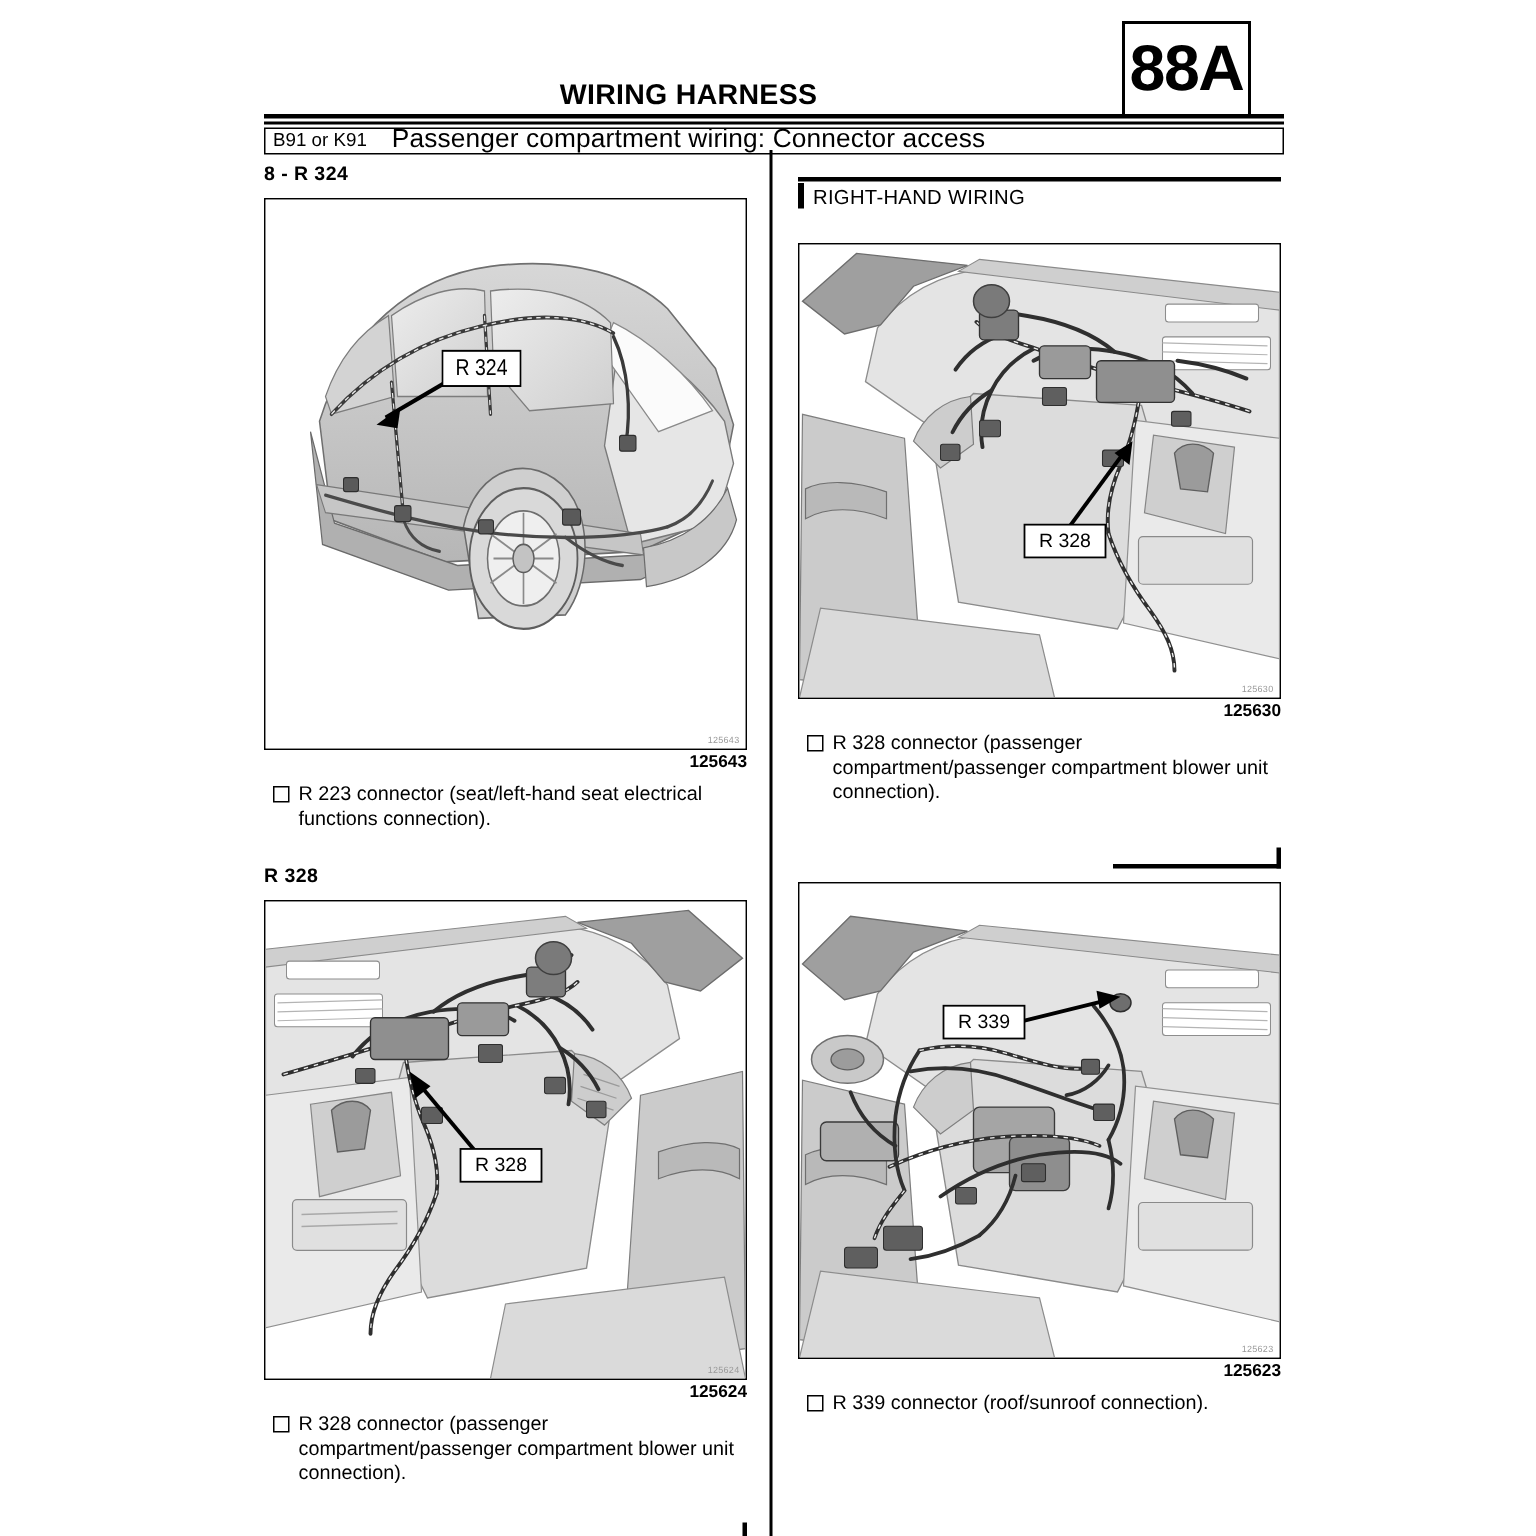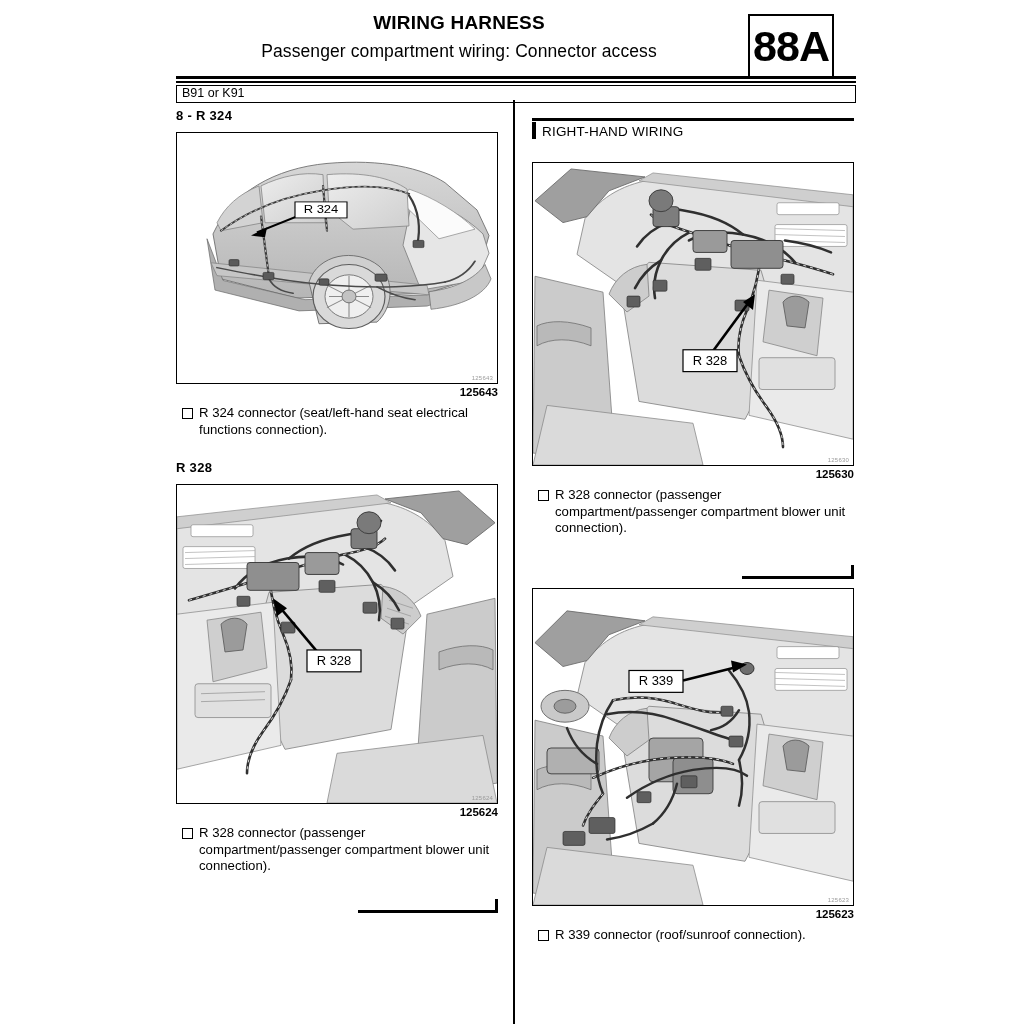--- a/index.html
+++ b/index.html
@@ -8,21 +8,21 @@
     font-family:"Liberation Sans", sans-serif;
     color:#000;
     -webkit-font-smoothing:antialiased;
   }
   .page{position:relative;width:1024px;height:1024px;overflow:hidden;background:#fff;}
 
   
   .hdr{position:absolute;left:176px;top:8px;width:680px;height:64px;}
   .hdr-title{
     text-align:center;font-weight:bold;font-size:19px;letter-spacing:.2px;
-    line-height:22px;padding-top:4px;width:566px;
+    line-height:22px;padding-top:4px;width:566px;margin-top:41px;
   }
   .hdr-sub{
     text-align:center;font-weight:normal;font-size:17.5px;letter-spacing:.1px;
     line-height:22px;padding-top:6px;width:566px;
   }
   .chapter-box{
     position:absolute;left:748px;top:14px;width:86px;height:64px;
     border:2px solid #000;box-sizing:border-box;
     display:flex;align-items:center;justify-content:center;
   }
@@ -111,21 +111,21 @@
     <span>B91 or K91</span>
   </div>
 
   <div class="col-divider"></div>
 
   <div class="col-left">
 
     <div class="item-head">8 - R 324</div>
 
     <div class="fig" style="margin-top:8px;">
-      <div class="fig-frame" style="height:252px;">
+      <div class="fig-frame" style="height:368px;">
         <svg viewBox="0 0 320 312" preserveAspectRatio="none">
           <defs>
             <linearGradient id="bodyA" x1="0" y1="0" x2="0" y2="1">
               <stop offset="0" stop-color="#d7d7d7"></stop>
                 <stop offset="1" stop-color="#b6b6b6"></stop>
             </linearGradient>
             <linearGradient id="glassA" x1="0" y1="0" x2="1" y2="1">
               <stop offset="0" stop-color="#ededed"></stop>
                 <stop offset="1" stop-color="#cfcfcf"></stop>
             </linearGradient>
@@ -198,21 +198,21 @@
             <text x="144" y="100" text-anchor="middle" class="callout-txt" fill="#000">R 324</text>
           </g>
         </svg>
         <span class="fig-ref-in">125643</span>
       </div>
       <div class="fig-ref-out">125643</div>
     </div>
 
     <div class="caption">
       <span class="bullet"></span>
-      <span class="ctext">R 324 connector (seat/left-hand seat electrical functions connection).</span>
+      <span class="ctext">R 223 connector (seat/left-hand seat electrical functions connection).</span>
     </div>
 
 
     <div class="item-head" style="margin-top:22px;">R 328</div>
 
     <div class="fig" style="margin-top:8px;">
       <div class="fig-frame" style="height:320px;">
         <svg viewBox="0 0 320 320" preserveAspectRatio="none">
           <rect x="0" y="0" width="320" height="320" fill="#ffffff"></rect>
 

